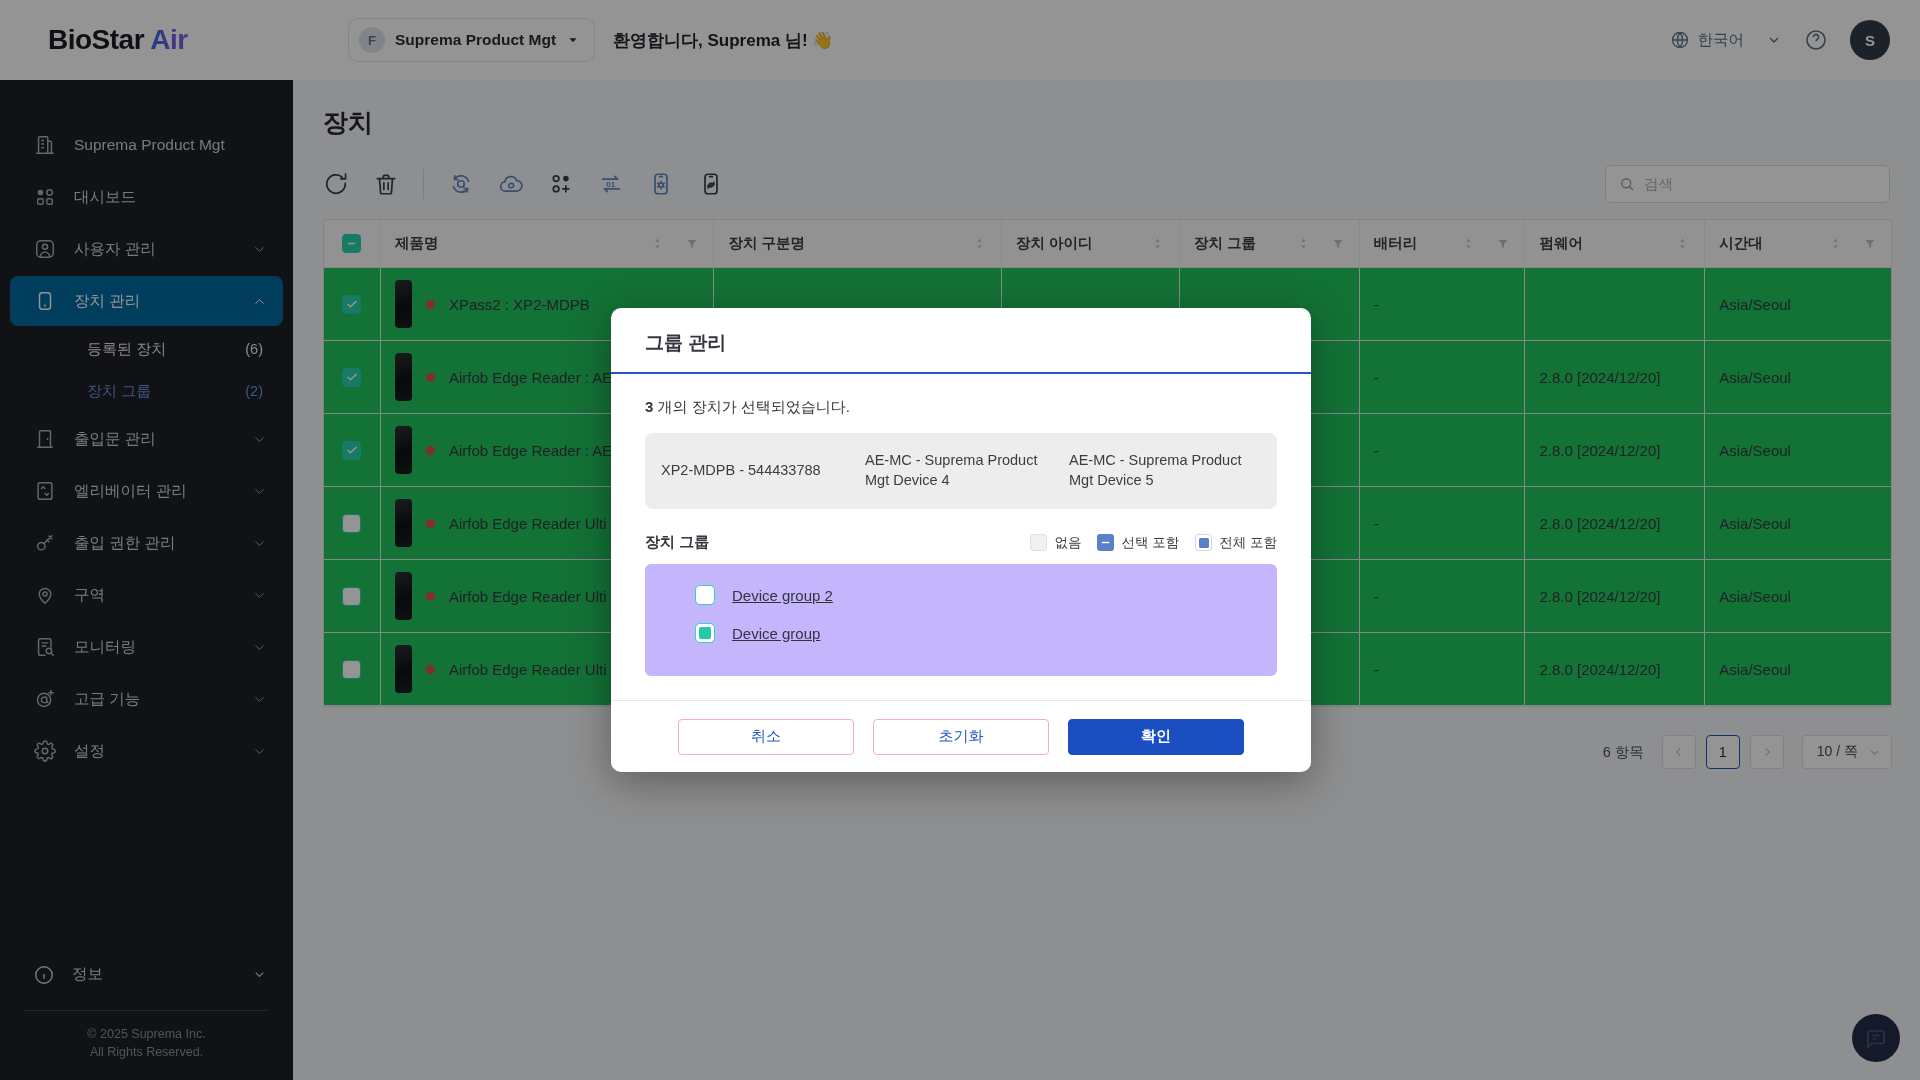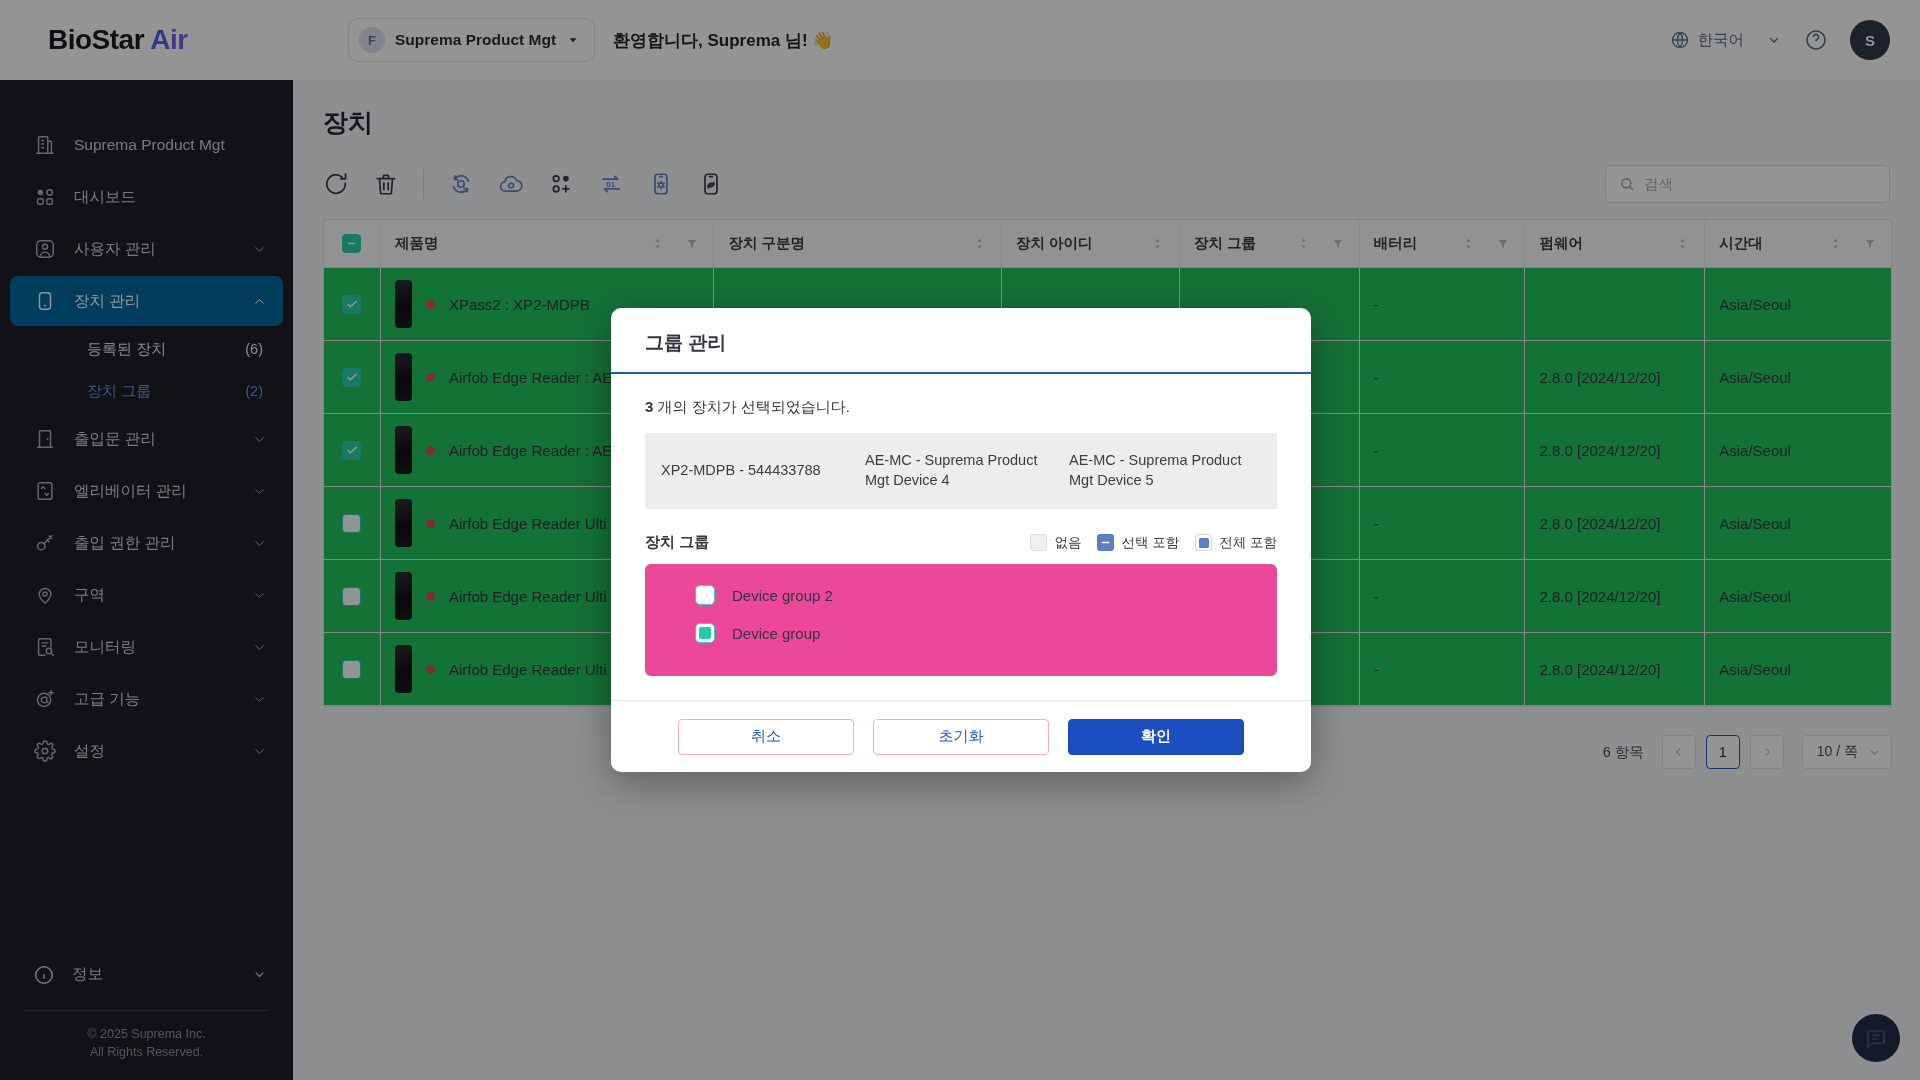--- a/index.html
+++ b/index.html
@@ -106,33 +106,33 @@
 
   
   .dim { position:absolute; inset:0; background:rgba(0,0,0,0.42); z-index:100; }
   .modal { position:absolute; left:611px; top:308px; width:700px; height:464px; background:#fff; border-radius:10px;
     box-shadow:0 10px 40px rgba(0,0,0,0.35); z-index:110; display:flex; flex-direction:column; }
   .modal-head { padding:22px 34px 16px; border-bottom:2px solid #2356c0; }
   .modal-title { font-size:19px; font-weight:bold; color:#33363c; }
   .modal-body { flex:1; padding:24px 34px 0; }
   .sel-line { font-size:15px; color:#33363c; }
   .sel-line b { font-weight:bold; }
-  .chips-panel { margin-top:16px; background:#ededee; border-radius:2px; padding:17px 16px; min-height:76px;
+  .chips-panel { margin-top:16px; background:#ededee; border-radius:8px; padding:17px 16px; min-height:76px;
     display:grid; grid-template-columns:1fr 1fr 1fr; gap:12px; align-items:center; }
   .chip { font-size:14.5px; color:#3a3d43; line-height:1.35; }
   .grp-row { margin-top:24px; display:flex; align-items:center; }
   .grp-label { font-size:15px; font-weight:bold; color:#33363c; }
   .legend { margin-left:auto; display:flex; align-items:center; gap:16px; }
   .lg-item { display:flex; align-items:center; gap:7px; font-size:13.5px; color:#3a3d43; }
   .lg-box { width:17px; height:17px; border-radius:3px; display:flex; align-items:center; justify-content:center; }
   .lg-none { background:#f1f1f2; border:1px solid #e0e0e2; }
   .lg-partial { background:#5b7fc8; color:#fff; }
   .lg-full { background:#fff; border:1px solid #d5d7db; }
   .lg-full .inner { width:10px; height:10px; background:#5b7fc8; border-radius:1.5px; }
-  .groups-panel { margin-top:12px; background:#ec4899; border-radius:6px; height:112px; padding:12px 0; overflow:hidden; }
+  .groups-panel { margin-top:12px; background:#c4b5fd; border-radius:6px; height:112px; padding:12px 0; overflow:hidden;text-decoration:underline; }
   .grp-item { height:38px; display:flex; align-items:center; gap:17px; padding:0 20px 0 50px; cursor:pointer; }
   .grp-cb { width:20px; height:20px; border-radius:5px; border:1.7px solid #2dd5bb; background:#fff;
     display:flex; align-items:center; justify-content:center; }
   .grp-cb .fillsq { width:12px; height:12px; border-radius:2px; background:#27c8a8; display:none; }
   .grp-cb.checked .fillsq { display:block; }
   .grp-name { font-size:15px; color:#33363c; }
   .modal-foot { height:72px; border-top:1px solid #e6e7ea; display:flex; align-items:center; justify-content:center; gap:19px; }
   .btn { width:176px; height:36px; border-radius:4px; font-size:15px; font-family:inherit; cursor:pointer;
     display:flex; align-items:center; justify-content:center; }
   .btn.outline { background:#fff; border:1px solid #f9a8d4; color:#2356c0; }

